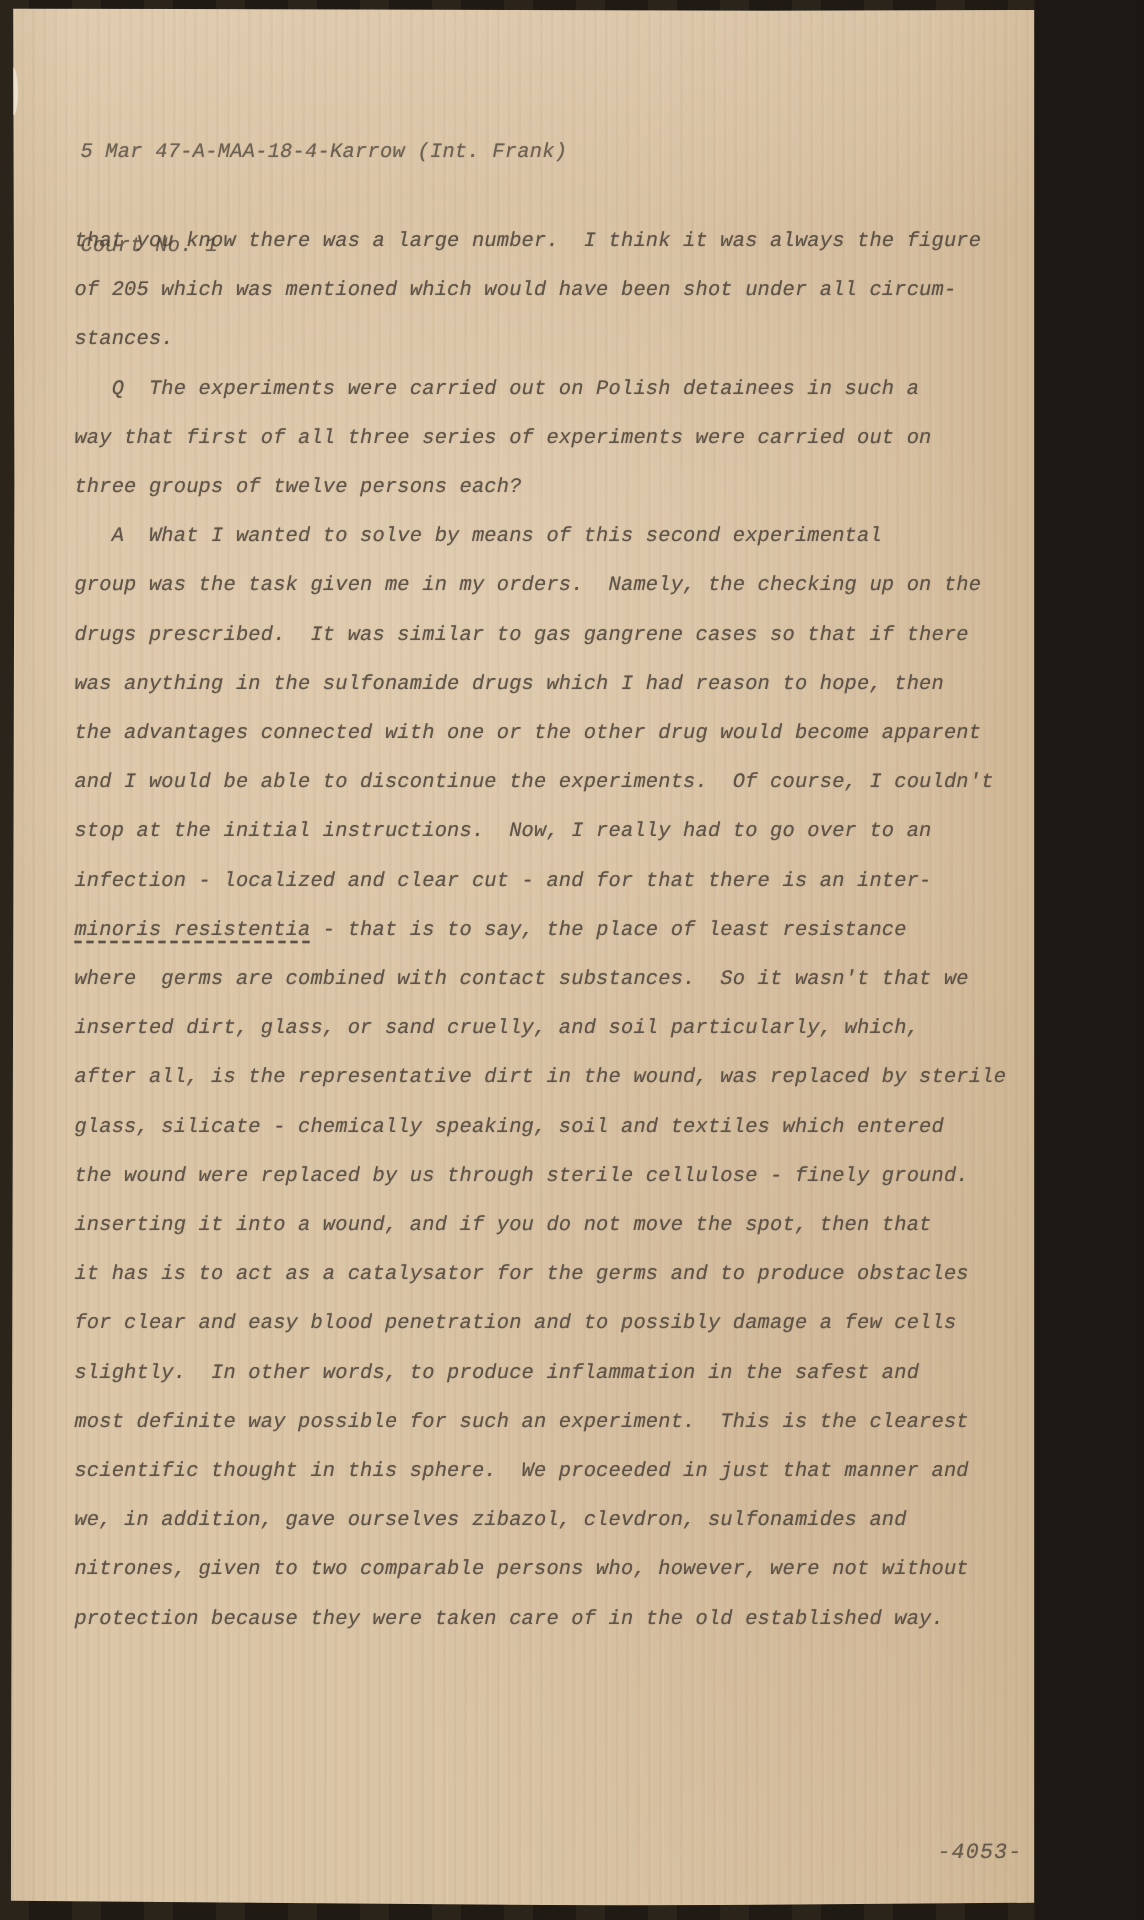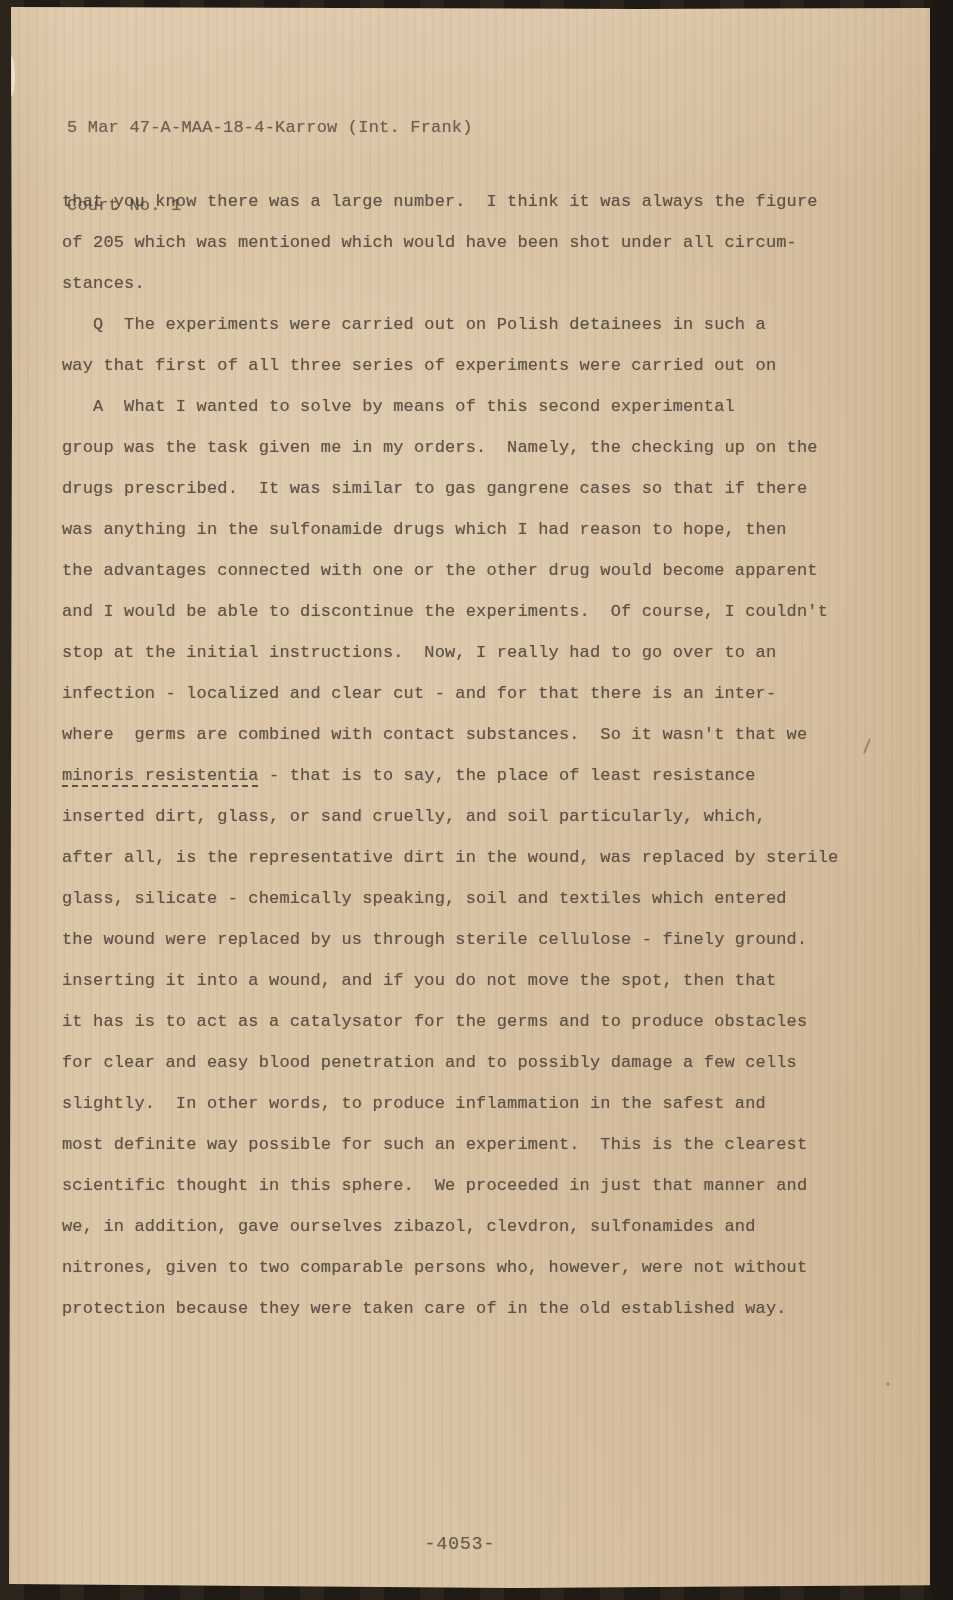--- a/index.html
+++ b/index.html
@@ -1,21 +1,22 @@
 <!DOCTYPE html>
 <html><head>
 <meta charset="utf-8">
 <style>
   html,body{margin:0;padding:0;background:#1d1813;}
   #stage{
-    position:relative;width:930px;height:1600px;overflow:hidden;
+    position:relative;width:862px;height:1600px;overflow:hidden;
     background:
       repeating-linear-gradient(90deg, rgba(70,58,45,.25) 0 24px, rgba(20,16,12,.2) 24px 60px),
       #231d16;
     font-family:"Liberation Mono","DejaVu Sans Mono",monospace;
+    font-style:italic;
   }
   #paper{
     position:absolute;inset:0;
     clip-path:polygon(11px 7px, 640px 9px, 936px 8px, 948px 290px, 953px 620px, 953px 1585px, 520px 1588px, 9px 1584px, 12px 400px);
     background:
       radial-gradient(ellipse 680px 520px at 44% 32%, rgba(255,246,226,.16), transparent 70%),
       radial-gradient(ellipse 500px 700px at 80% 75%, rgba(160,125,85,.10), transparent 75%),
       linear-gradient(180deg, rgba(255,244,224,.12), rgba(255,244,224,0) 12%),
       repeating-linear-gradient(90deg, rgba(125,95,62,.055) 0 2px, rgba(255,242,218,.05) 3px 4px, rgba(0,0,0,0) 4px 9px),
       linear-gradient(90deg,#d2bb9c 0%, #dcc6a8 7%, #d9c3a5 55%, #d5be9f 88%, #cfb795 100%);
@@ -27,21 +28,21 @@
   .ink{color:#4e443a;text-shadow:0 0 1px rgba(74,64,52,.55);}
   #doc-header{position:absolute;left:67px;top:63px;font-size:17px;line-height:26px;letter-spacing:.2px;white-space:pre;opacity:.78;}
   #doc-body{position:absolute;left:62px;top:181px;font-size:17px;line-height:41px;letter-spacing:.15px;}
   .line{white-space:pre;height:41px;opacity:.88;}
   .line .u{
     text-decoration:underline;
     text-decoration-style:dashed;
     text-decoration-thickness:1.5px;
     text-underline-offset:5px;
   }
-  #doc-footer{position:absolute;left:0;right:10px;top:1534px;text-align:center;font-size:18px;letter-spacing:1px;opacity:.8;}
+  #doc-footer{position:absolute;left:0;right:10px;top:1534px;text-align:right;font-size:18px;letter-spacing:1px;opacity:.8;}
   .pencil-slash{
     position:absolute;left:866px;top:738px;width:2px;height:16px;
     background:rgba(95,82,66,.5);transform:rotate(22deg);border-radius:2px;
   }
   .speck1{position:absolute;left:886px;top:1382px;width:4px;height:4px;background:rgba(110,92,70,.4);border-radius:50%;}
 </style>
 </head>
 <body>
 
 <div id="stage">
@@ -52,30 +53,31 @@
       <div>5 Mar 47-A-MAA-18-4-Karrow (Int. Frank)</div>
       <div>Court No. 1</div>
     </div>
 
     <div id="doc-body" class="ink">
         <div class="line"><span>that you know there was a large number.  I think it was always the figure</span></div>
         <div class="line"><span>of 205 which was mentioned which would have been shot under all circum-</span></div>
         <div class="line"><span>stances.</span></div>
         <div class="line"><span>   Q  The experiments were carried out on Polish detainees in such a</span></div>
         <div class="line"><span>way that first of all three series of experiments were carried out on</span></div>
+        <div class="line"><span>three groups of twelve persons each?</span></div>
         <div class="line"><span>   A  What I wanted to solve by means of this second experimental</span></div>
         <div class="line"><span>group was the task given me in my orders.  Namely, the checking up on the</span></div>
         <div class="line"><span>drugs prescribed.  It was similar to gas gangrene cases so that if there</span></div>
         <div class="line"><span>was anything in the sulfonamide drugs which I had reason to hope, then</span></div>
         <div class="line"><span>the advantages connected with one or the other drug would become apparent</span></div>
         <div class="line"><span>and I would be able to discontinue the experiments.  Of course, I couldn't</span></div>
         <div class="line"><span>stop at the initial instructions.  Now, I really had to go over to an</span></div>
         <div class="line"><span>infection - localized and clear cut - and for that there is an inter-</span></div>
+        <div class="line"><span class="u">minoris resistentia</span><span> - that is to say, the place of least resistance</span></div>
         <div class="line"><span>where  germs are combined with contact substances.  So it wasn't that we</span></div>
-        <div class="line"><span class="u">minoris resistentia</span><span> - that is to say, the place of least resistance</span></div>
         <div class="line"><span>inserted dirt, glass, or sand cruelly, and soil particularly, which,</span></div>
         <div class="line"><span>after all, is the representative dirt in the wound, was replaced by sterile</span></div>
         <div class="line"><span>glass, silicate - chemically speaking, soil and textiles which entered</span></div>
         <div class="line"><span>the wound were replaced by us through sterile cellulose - finely ground.</span></div>
         <div class="line"><span>inserting it into a wound, and if you do not move the spot, then that</span></div>
         <div class="line"><span>it has is to act as a catalysator for the germs and to produce obstacles</span></div>
         <div class="line"><span>for clear and easy blood penetration and to possibly damage a few cells</span></div>
         <div class="line"><span>slightly.  In other words, to produce inflammation in the safest and</span></div>
         <div class="line"><span>most definite way possible for such an experiment.  This is the clearest</span></div>
         <div class="line"><span>scientific thought in this sphere.  We proceeded in just that manner and</span></div>

